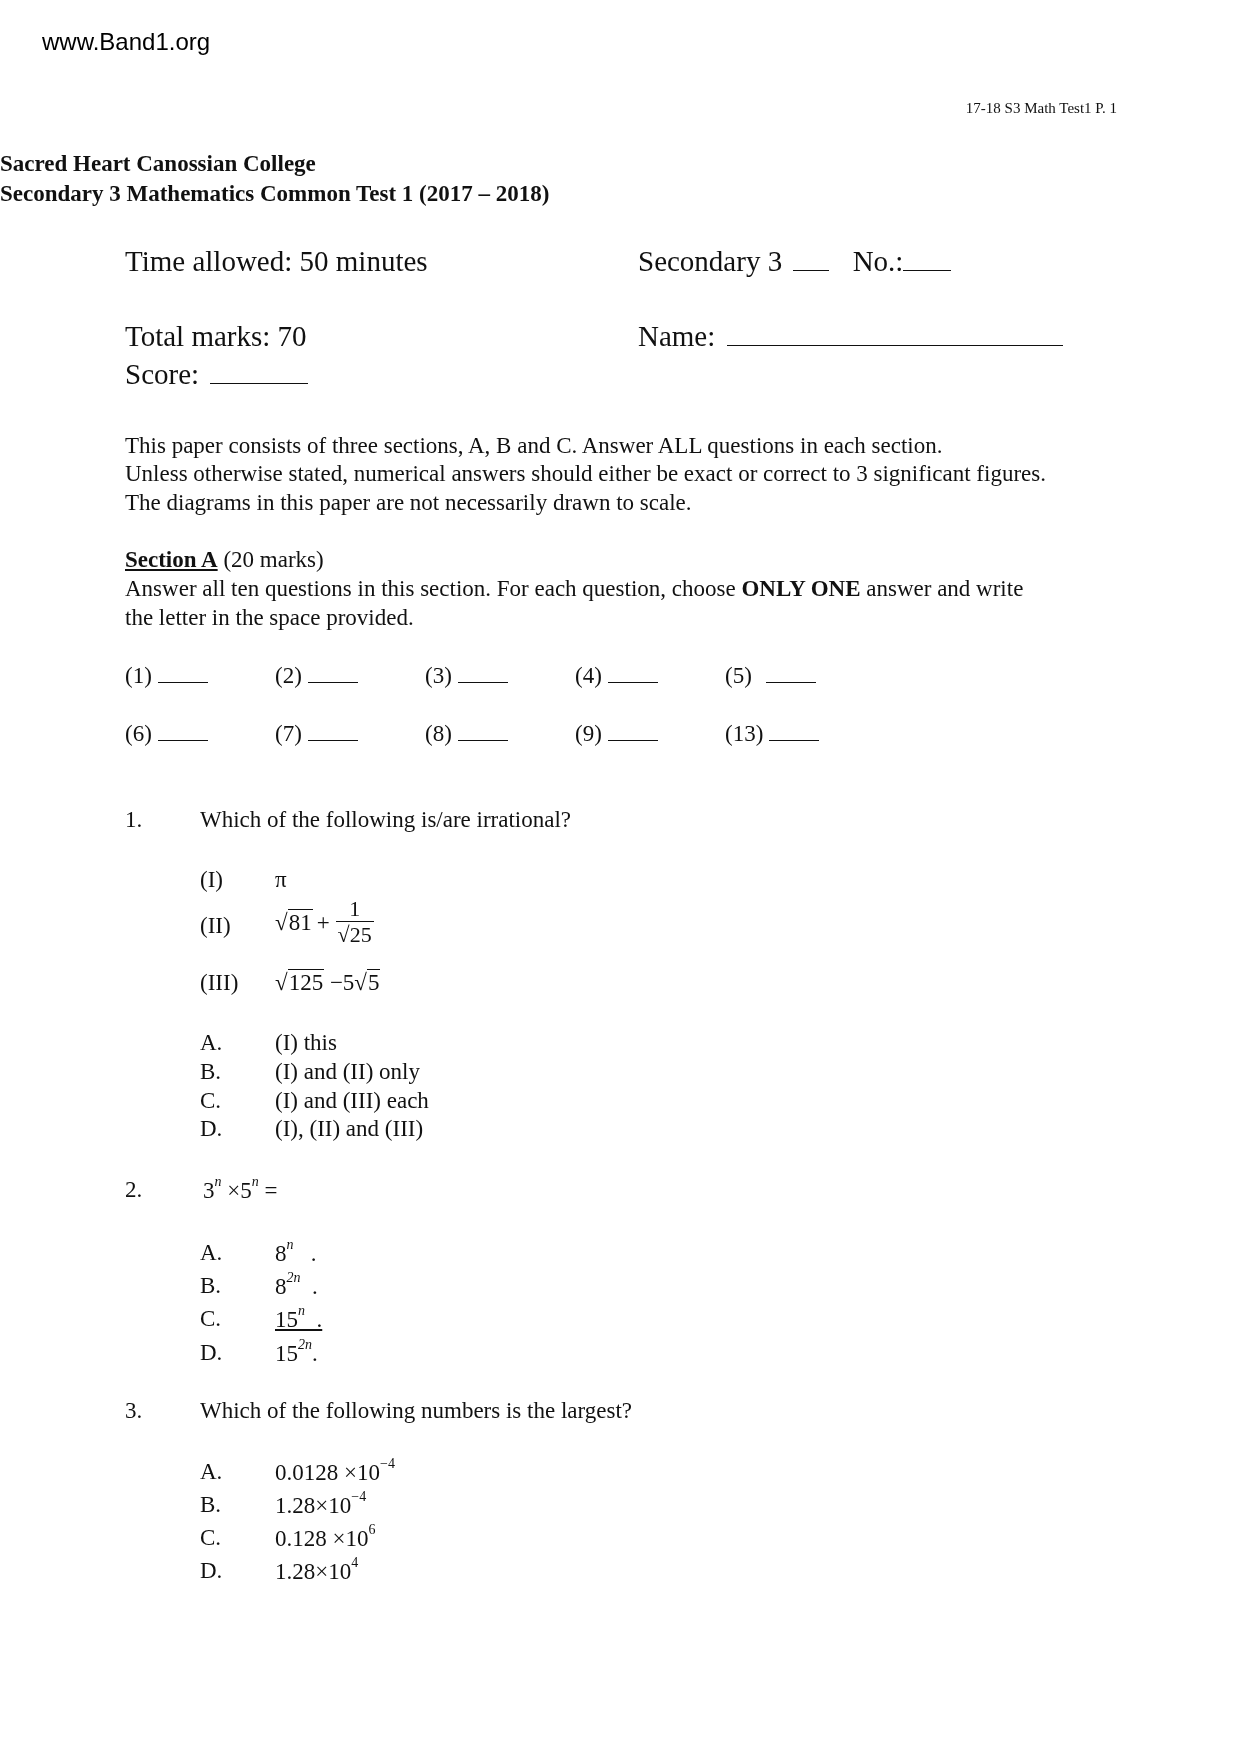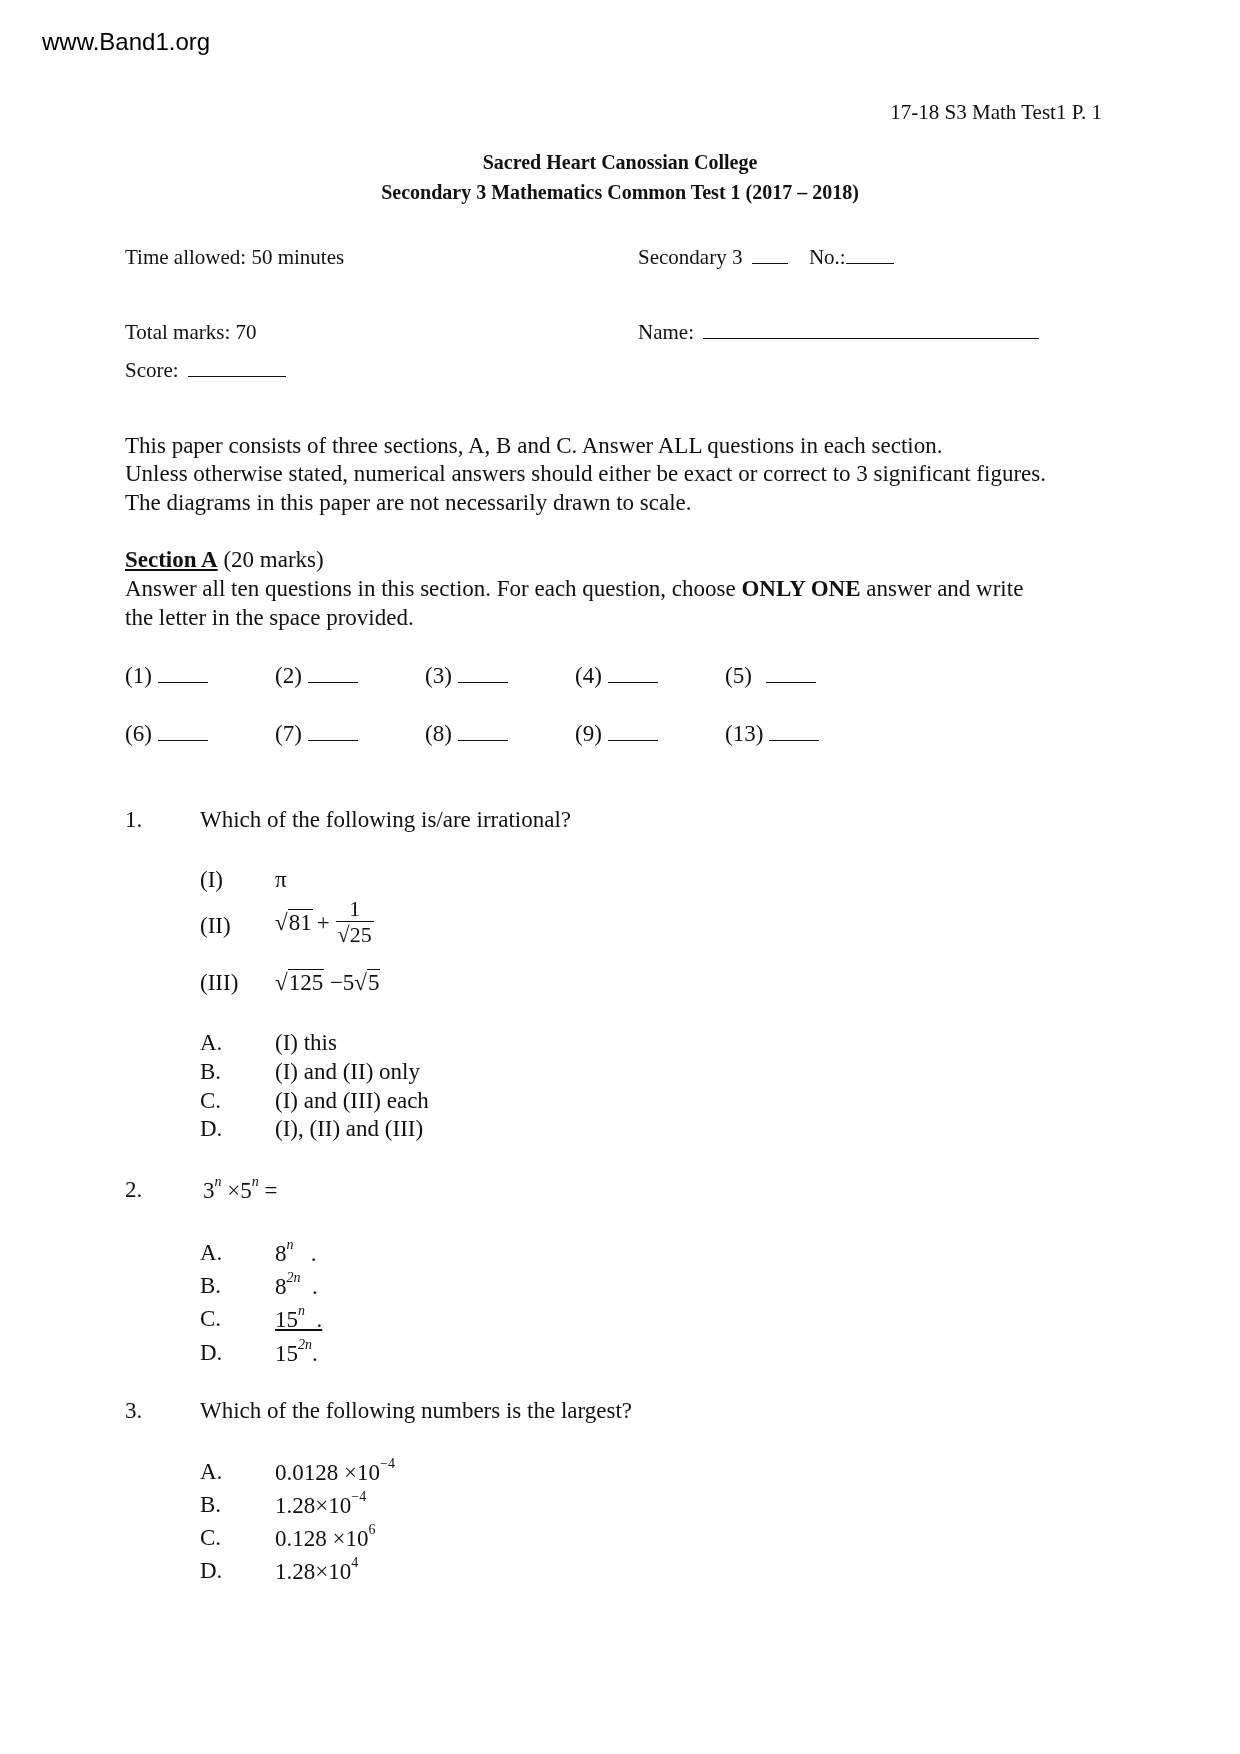--- a/index.html
+++ b/index.html
@@ -1,24 +1,24 @@
 <!DOCTYPE html>
 <html><head>
 <meta charset="utf-8">
 <style>
   html, body { margin: 0; padding: 0; background: #ffffff; }
   body { width: 1240px; height: 1754px; position: relative; overflow: hidden;
          font-family: "Liberation Serif", "DejaVu Serif", serif; color: #111; }
   .abs { position: absolute; white-space: nowrap; }
   .watermark { left: 42px; top: 28px; font-family: "Liberation Sans", "DejaVu Sans", sans-serif; font-size: 24px; color: #000000; }
-  .page-header { right: 138px; top: 100px; font-size: 21px; }
-  .title { left: 0; width: 1240px; text-align: center; font-weight: bold; font-size: 20px; white-space: nowrap; }
+  .page-header { right: 123px; top: 100px; font-size: 15px; }
+  .title { left: 0; width: 1240px; font-weight: bold; font-size: 23px; white-space: nowrap; }
   .t1 { top: 151px; }
   .t2 { top: 181px; }
-  .txt { font-size: 21px; }
+  .txt { font-size: 29px; }
   .blank { display: inline-block; border-bottom: 1.5px solid #111; height: 18px; vertical-align: baseline; margin-left: 4px; }
   .line { position: absolute; left: 125px; font-size: 23px; white-space: nowrap; }
   .sec-title { font-weight: bold; text-decoration: underline; }
   .bold { font-weight: bold; }
   .ans-cell { position: absolute; font-size: 23px; white-space: nowrap; }
   .ans-blank { display: inline-block; width: 50px; border-bottom: 1.5px solid #111; height: 18px; margin-left: 6px; }
   .qnum { position: absolute; left: 125px; font-size: 23px; }
   .qtext { position: absolute; left: 200px; font-size: 23px; white-space: nowrap; }
   .roman { position: absolute; left: 200px; font-size: 23px; }
   .expr { position: absolute; left: 275px; font-size: 23px; white-space: nowrap; }

